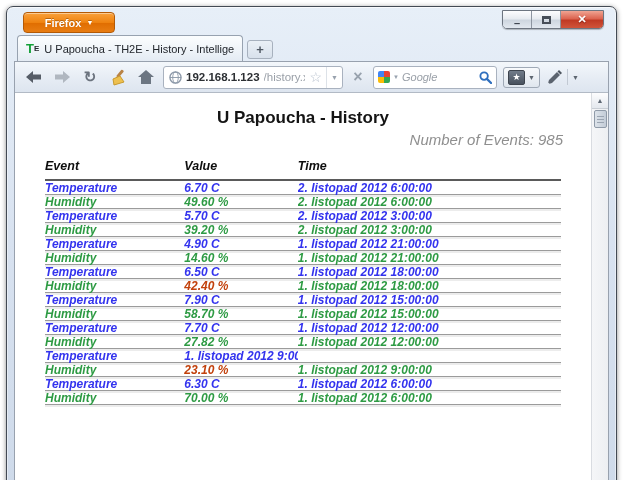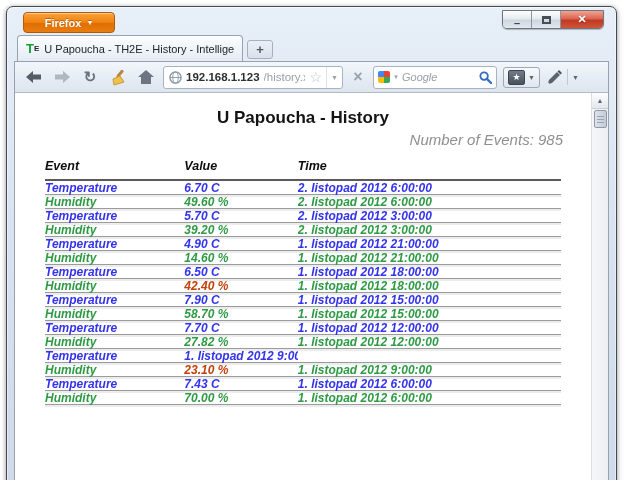--- a/index.html
+++ b/index.html
@@ -297,21 +297,21 @@
                 <div class="cell" style="color: rgb(51, 51, 238);">Temperature</div>
                 <div class="cell" style="color: rgb(51, 51, 238);">1. listopad 2012 9:00:00</div>
               </div>
               <div class="row">
                 <div class="cell" style="color: rgb(46, 155, 68);">Humidity</div>
                 <div class="cell" style="color: #c2410c;">23.10 %</div>
                 <div class="cell" style="color: rgb(46, 155, 68);">1. listopad 2012 9:00:00</div>
               </div>
               <div class="row">
                 <div class="cell" style="color: rgb(51, 51, 238);">Temperature</div>
-                <div class="cell" style="color: rgb(51, 51, 238);">7.43 C</div>
+                <div class="cell" style="color: rgb(51, 51, 238);">6.30 C</div>
                 <div class="cell" style="color: rgb(51, 51, 238);">1. listopad 2012 6:00:00</div>
               </div>
               <div class="row">
                 <div class="cell" style="color: rgb(46, 155, 68);">Humidity</div>
                 <div class="cell" style="color: rgb(46, 155, 68);">70.00 %</div>
                 <div class="cell" style="color: rgb(46, 155, 68);">1. listopad 2012 6:00:00</div>
               </div>
             </div>
         </div>
       </div>

